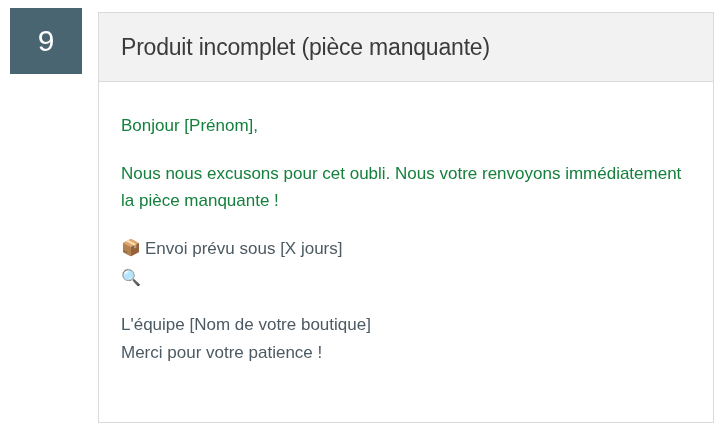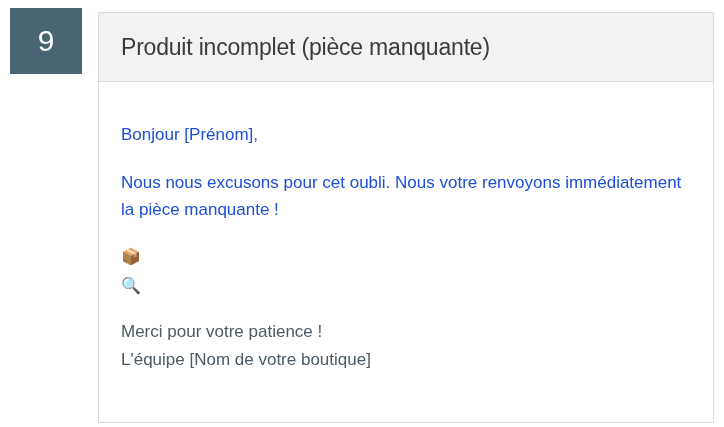--- a/index.html
+++ b/index.html
@@ -73,22 +73,22 @@
 
   .card-body {
     padding: 22px 22px 0 22px;
     color: #4c5a63;
     font-size: 17px;
     line-height: 1.62;
     font-family: "Liberation Sans", sans-serif;
   }
 
   .para {
-    margin: 17px 0 20px 0;
-    color: #1d4ed8;
+    margin: 8px 0 20px 0;
+    color: #15803d;
   }
 
   .bullet-list {
     margin: 0 0 20px 0;
     padding: 0;
     list-style: none;
   }
   .bullet-list li {
     display: flex;
     align-items: flex-start;
@@ -130,26 +130,27 @@
 
     <div class="card-body">
 
       <p class="para">Bonjour [Prénom],</p>
 
       <p class="para">Nous nous excusons pour cet oubli. Nous votre renvoyons immédiatement la pièce manquante !</p>
 
       <ul class="bullet-list">
         <li>
           <span class="bullet-icon">📦</span>
+          <span class="bullet-text">Envoi prévu sous [X jours]</span>
         </li>
         <li>
           <span class="bullet-icon">🔍</span>
         </li>
       </ul>
 
       <div class="closing-block">
+        <p class="closing-line">L'équipe [Nom de votre boutique]</p>
         <p class="closing-line">Merci pour votre patience !</p>
-        <p class="closing-line">L'équipe [Nom de votre boutique]</p>
       </div>
 
     </div>
   </div>
 </div>
 
 </body></html>

